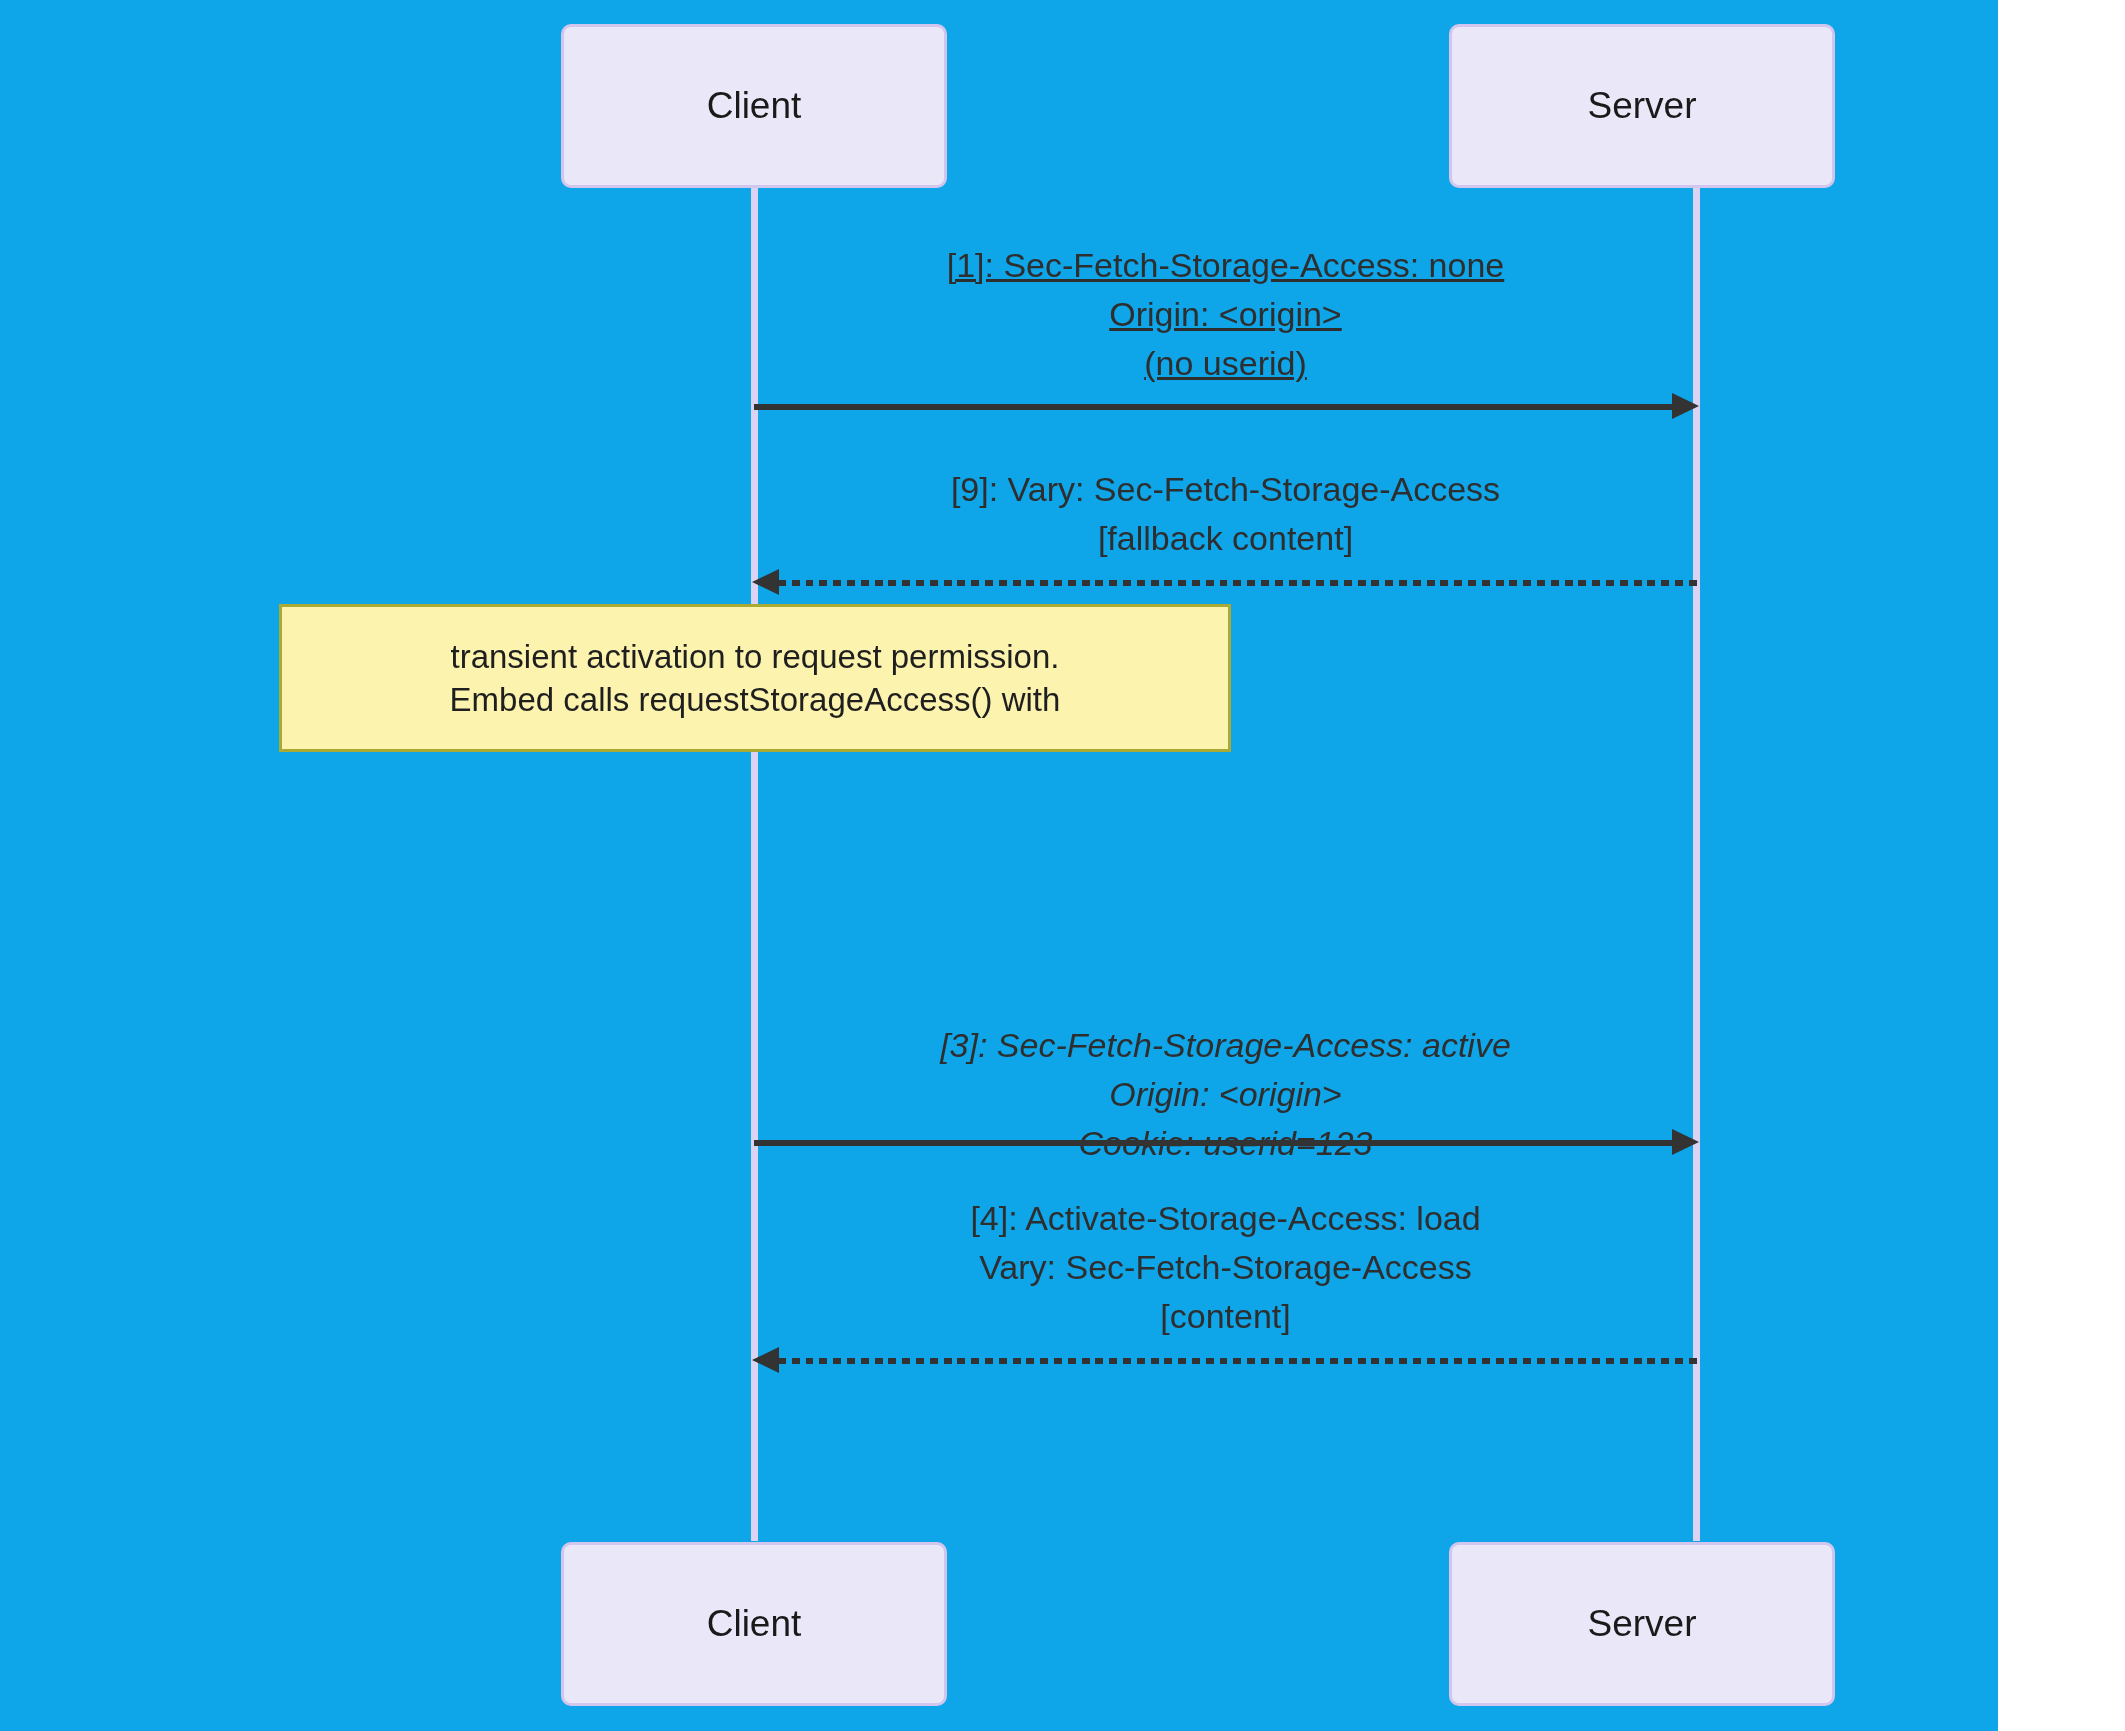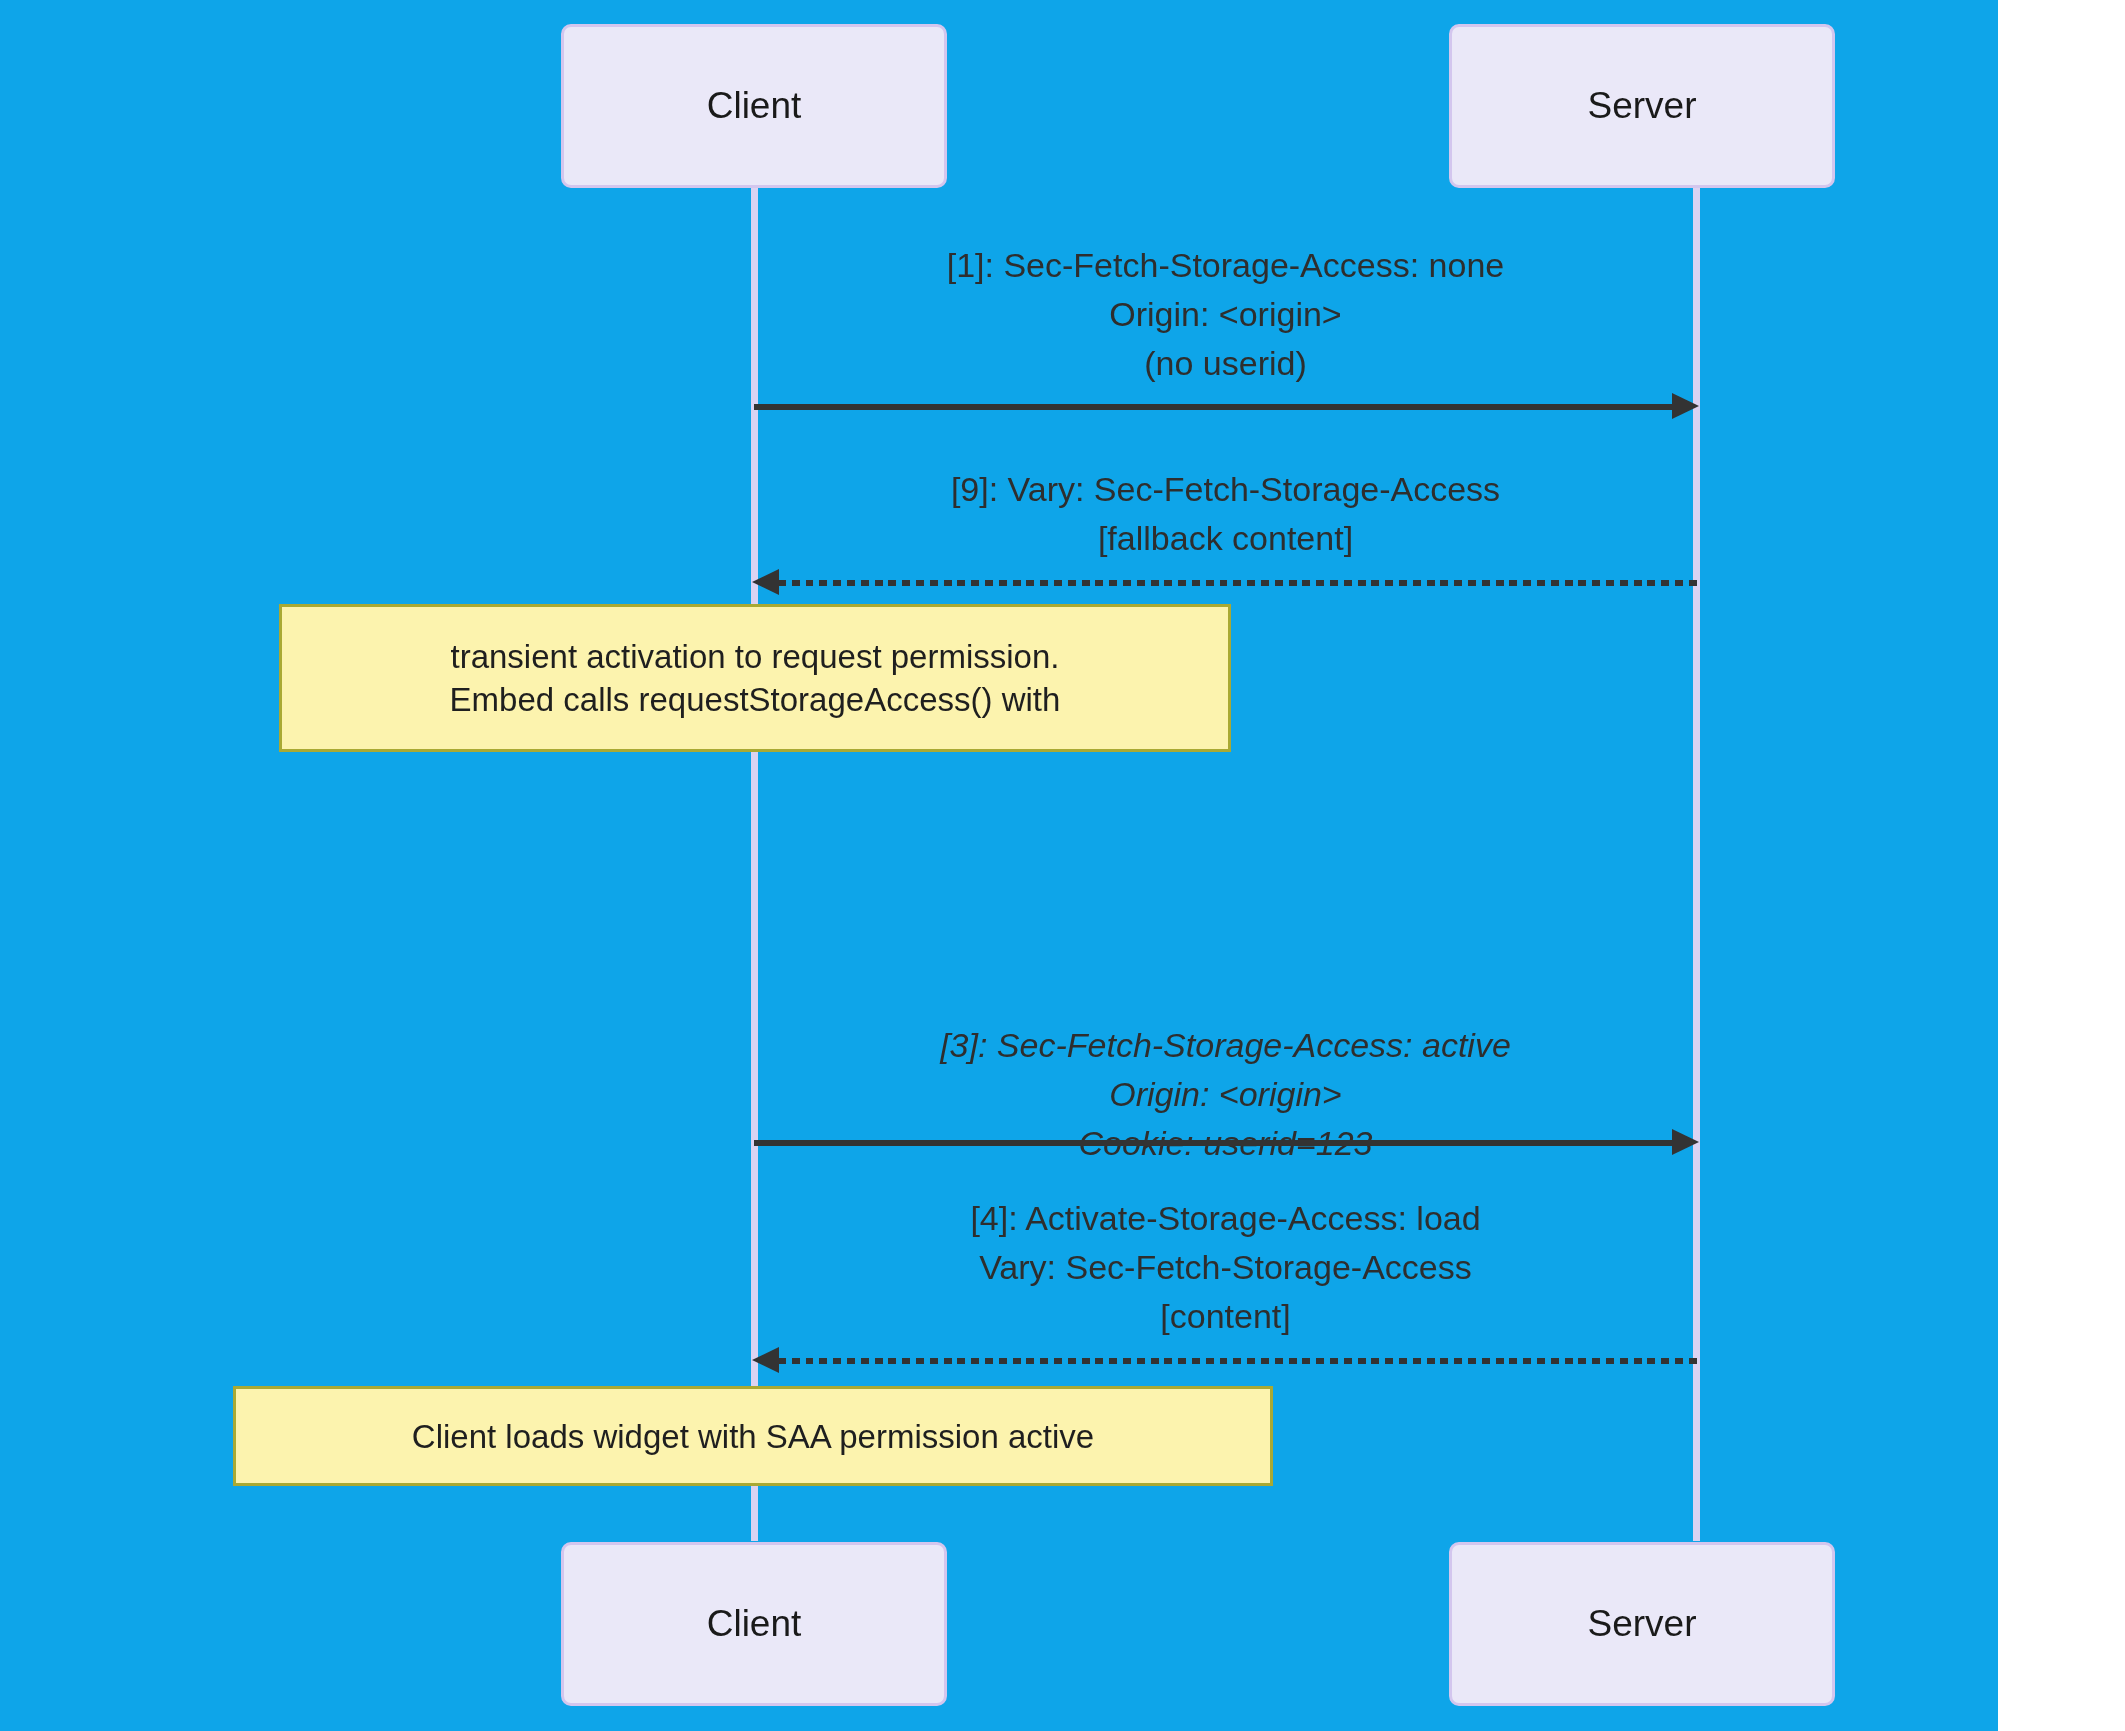--- a/index.html
+++ b/index.html
@@ -53,21 +53,21 @@
   
   .msg-text{
     position:absolute;
     left:733px;
     width:985px;
     text-align:center;
     font-size:34px;
     line-height:49px;
     color:var(--text);
   }
-  .msg1-text{top:241px;}
+  .msg1-text{top:241px;text-decoration:underline;}
   .msg2-text{top:465px;}
   .msg3-text{top:1021px;font-style:italic;}
   .msg4-text{top:1194px;}
   
   .arrow{
     position:absolute;
     left:754px;
     width:943px;
     height:5.9px;
   }
@@ -167,23 +167,20 @@
   <div class="msg-text msg4-text">
     <div>[4]: Activate-Storage-Access: load</div>
     <div>Vary: Sec-Fetch-Storage-Access</div>
     <div>[content]</div>
   </div>
   <div class="arrow dashed arrow4">
     <div class="shaft"></div>
     <div class="head head-left"></div>
   </div>
 
-  <div class="note note3">
-    <div>Client loads widget with SAA permission active</div>
-  </div>
 
   <div class="actor client bottom">
     <span>Client</span>
   </div>
   <div class="actor server bottom">
     <span>Server</span>
   </div>
 
 </div>
 

